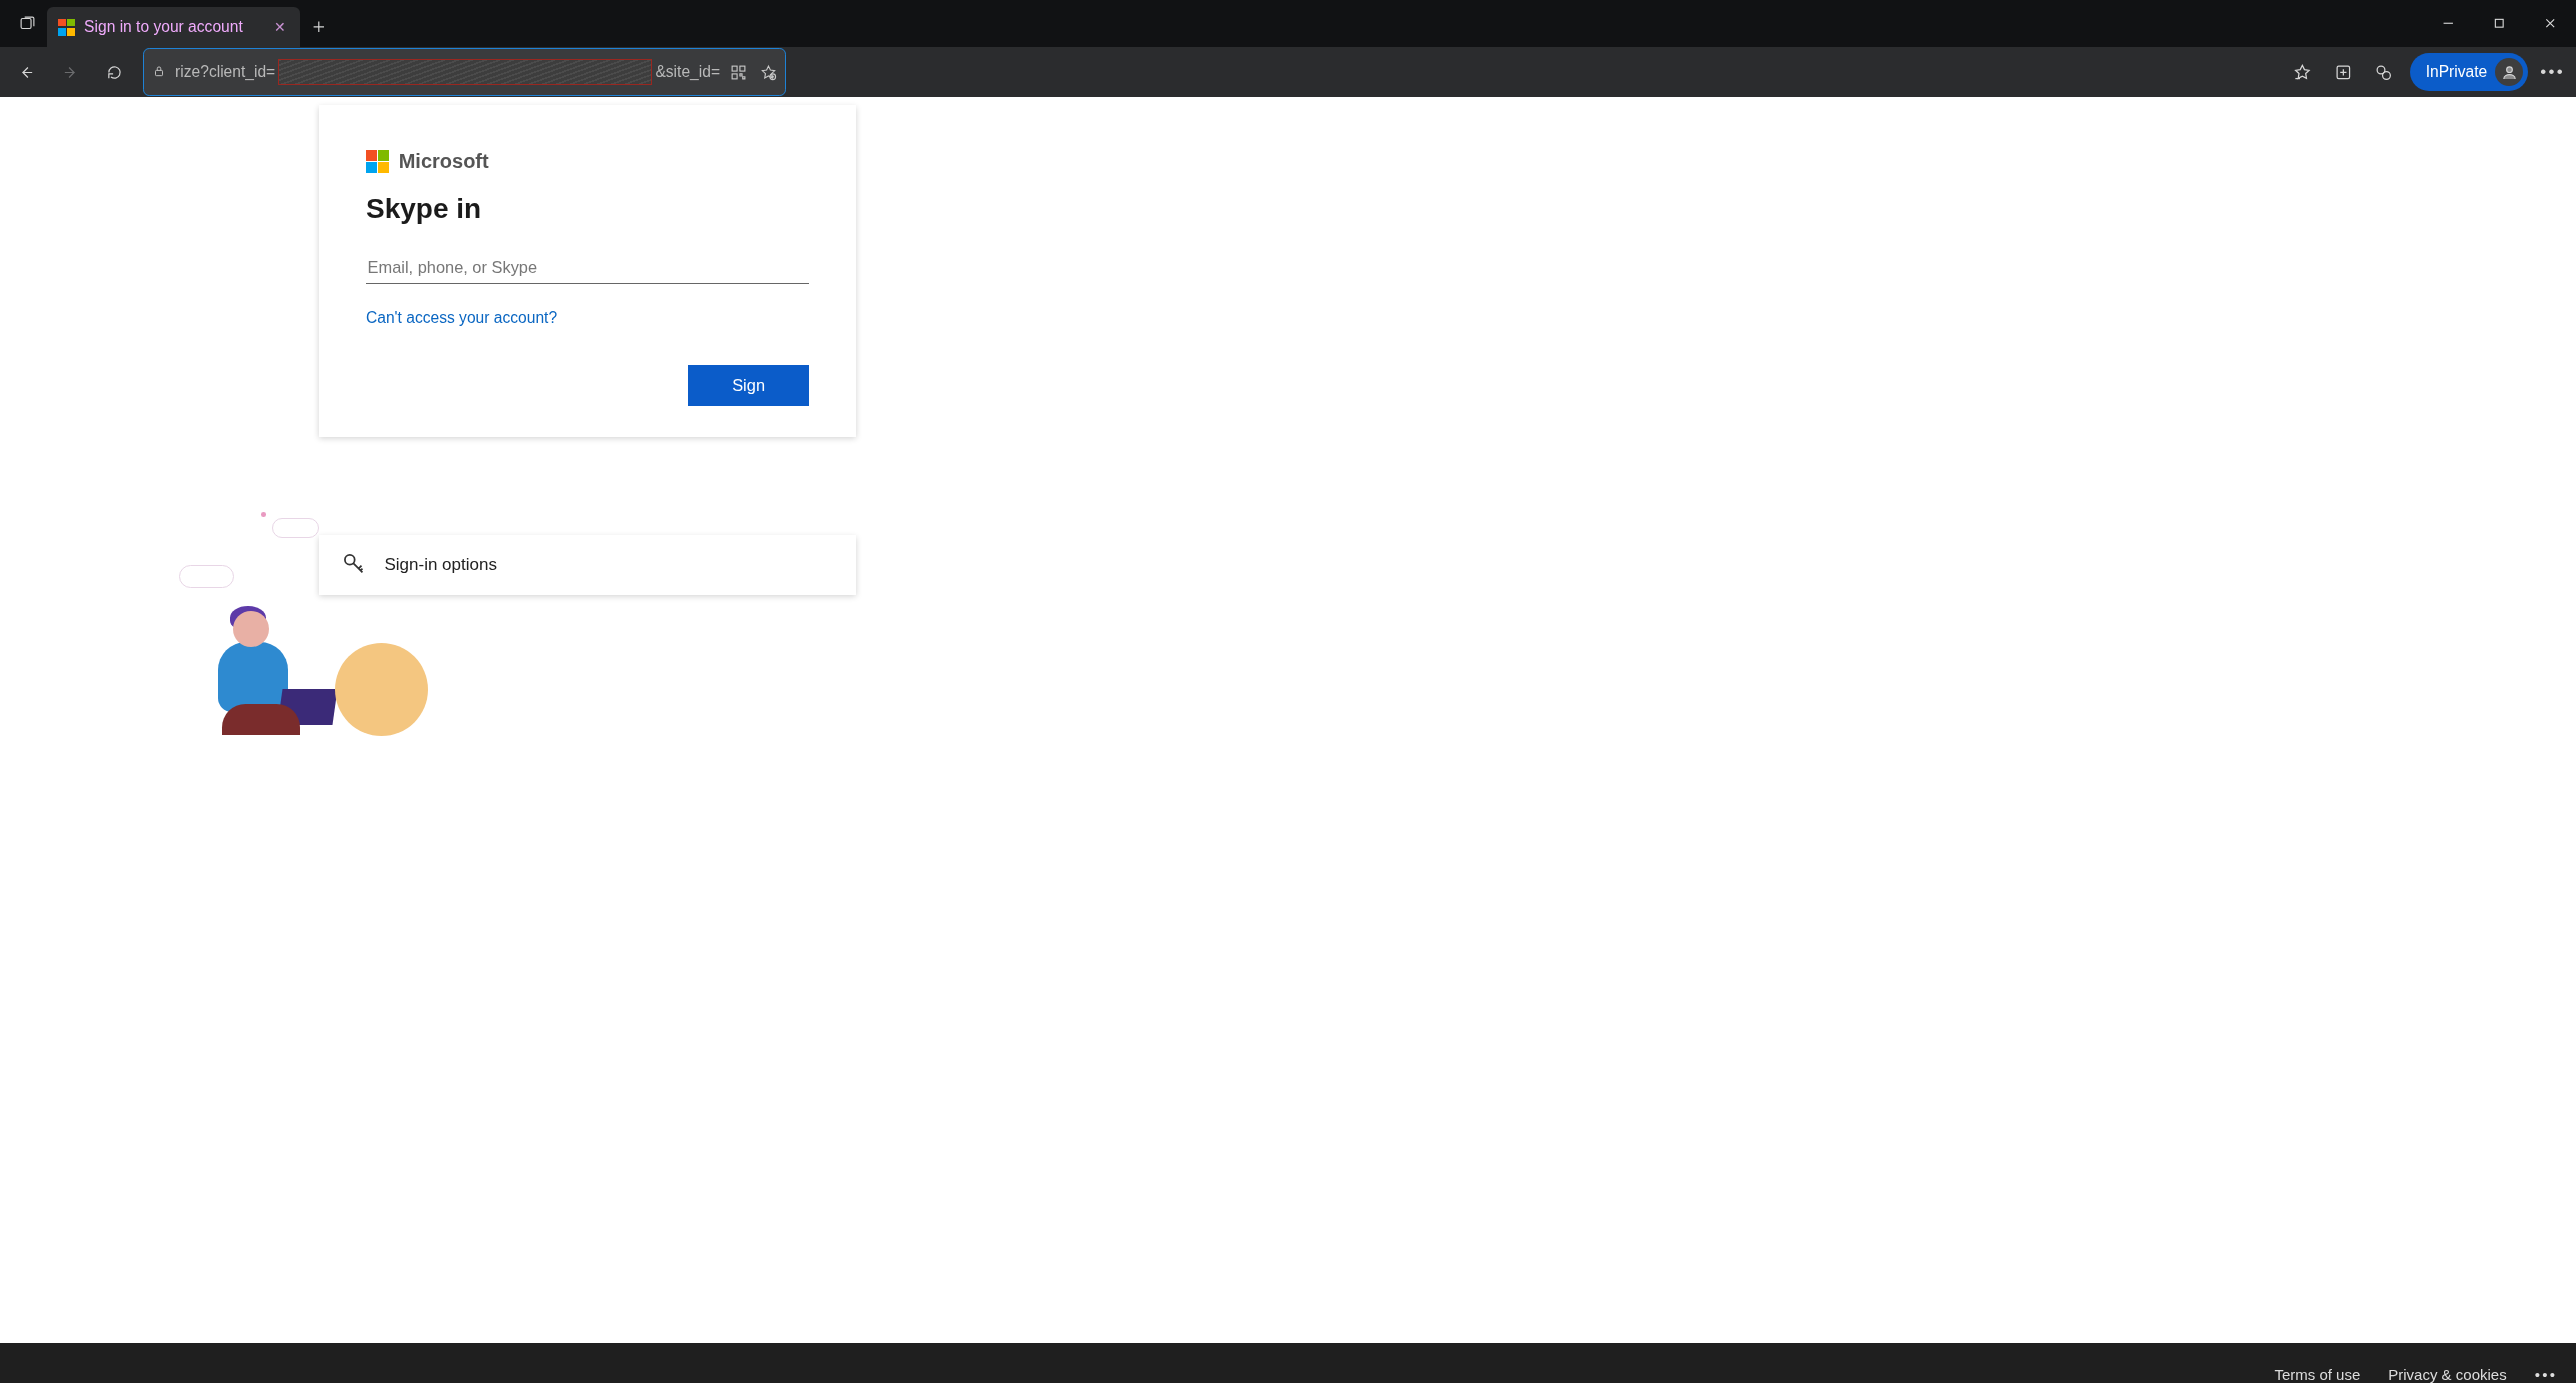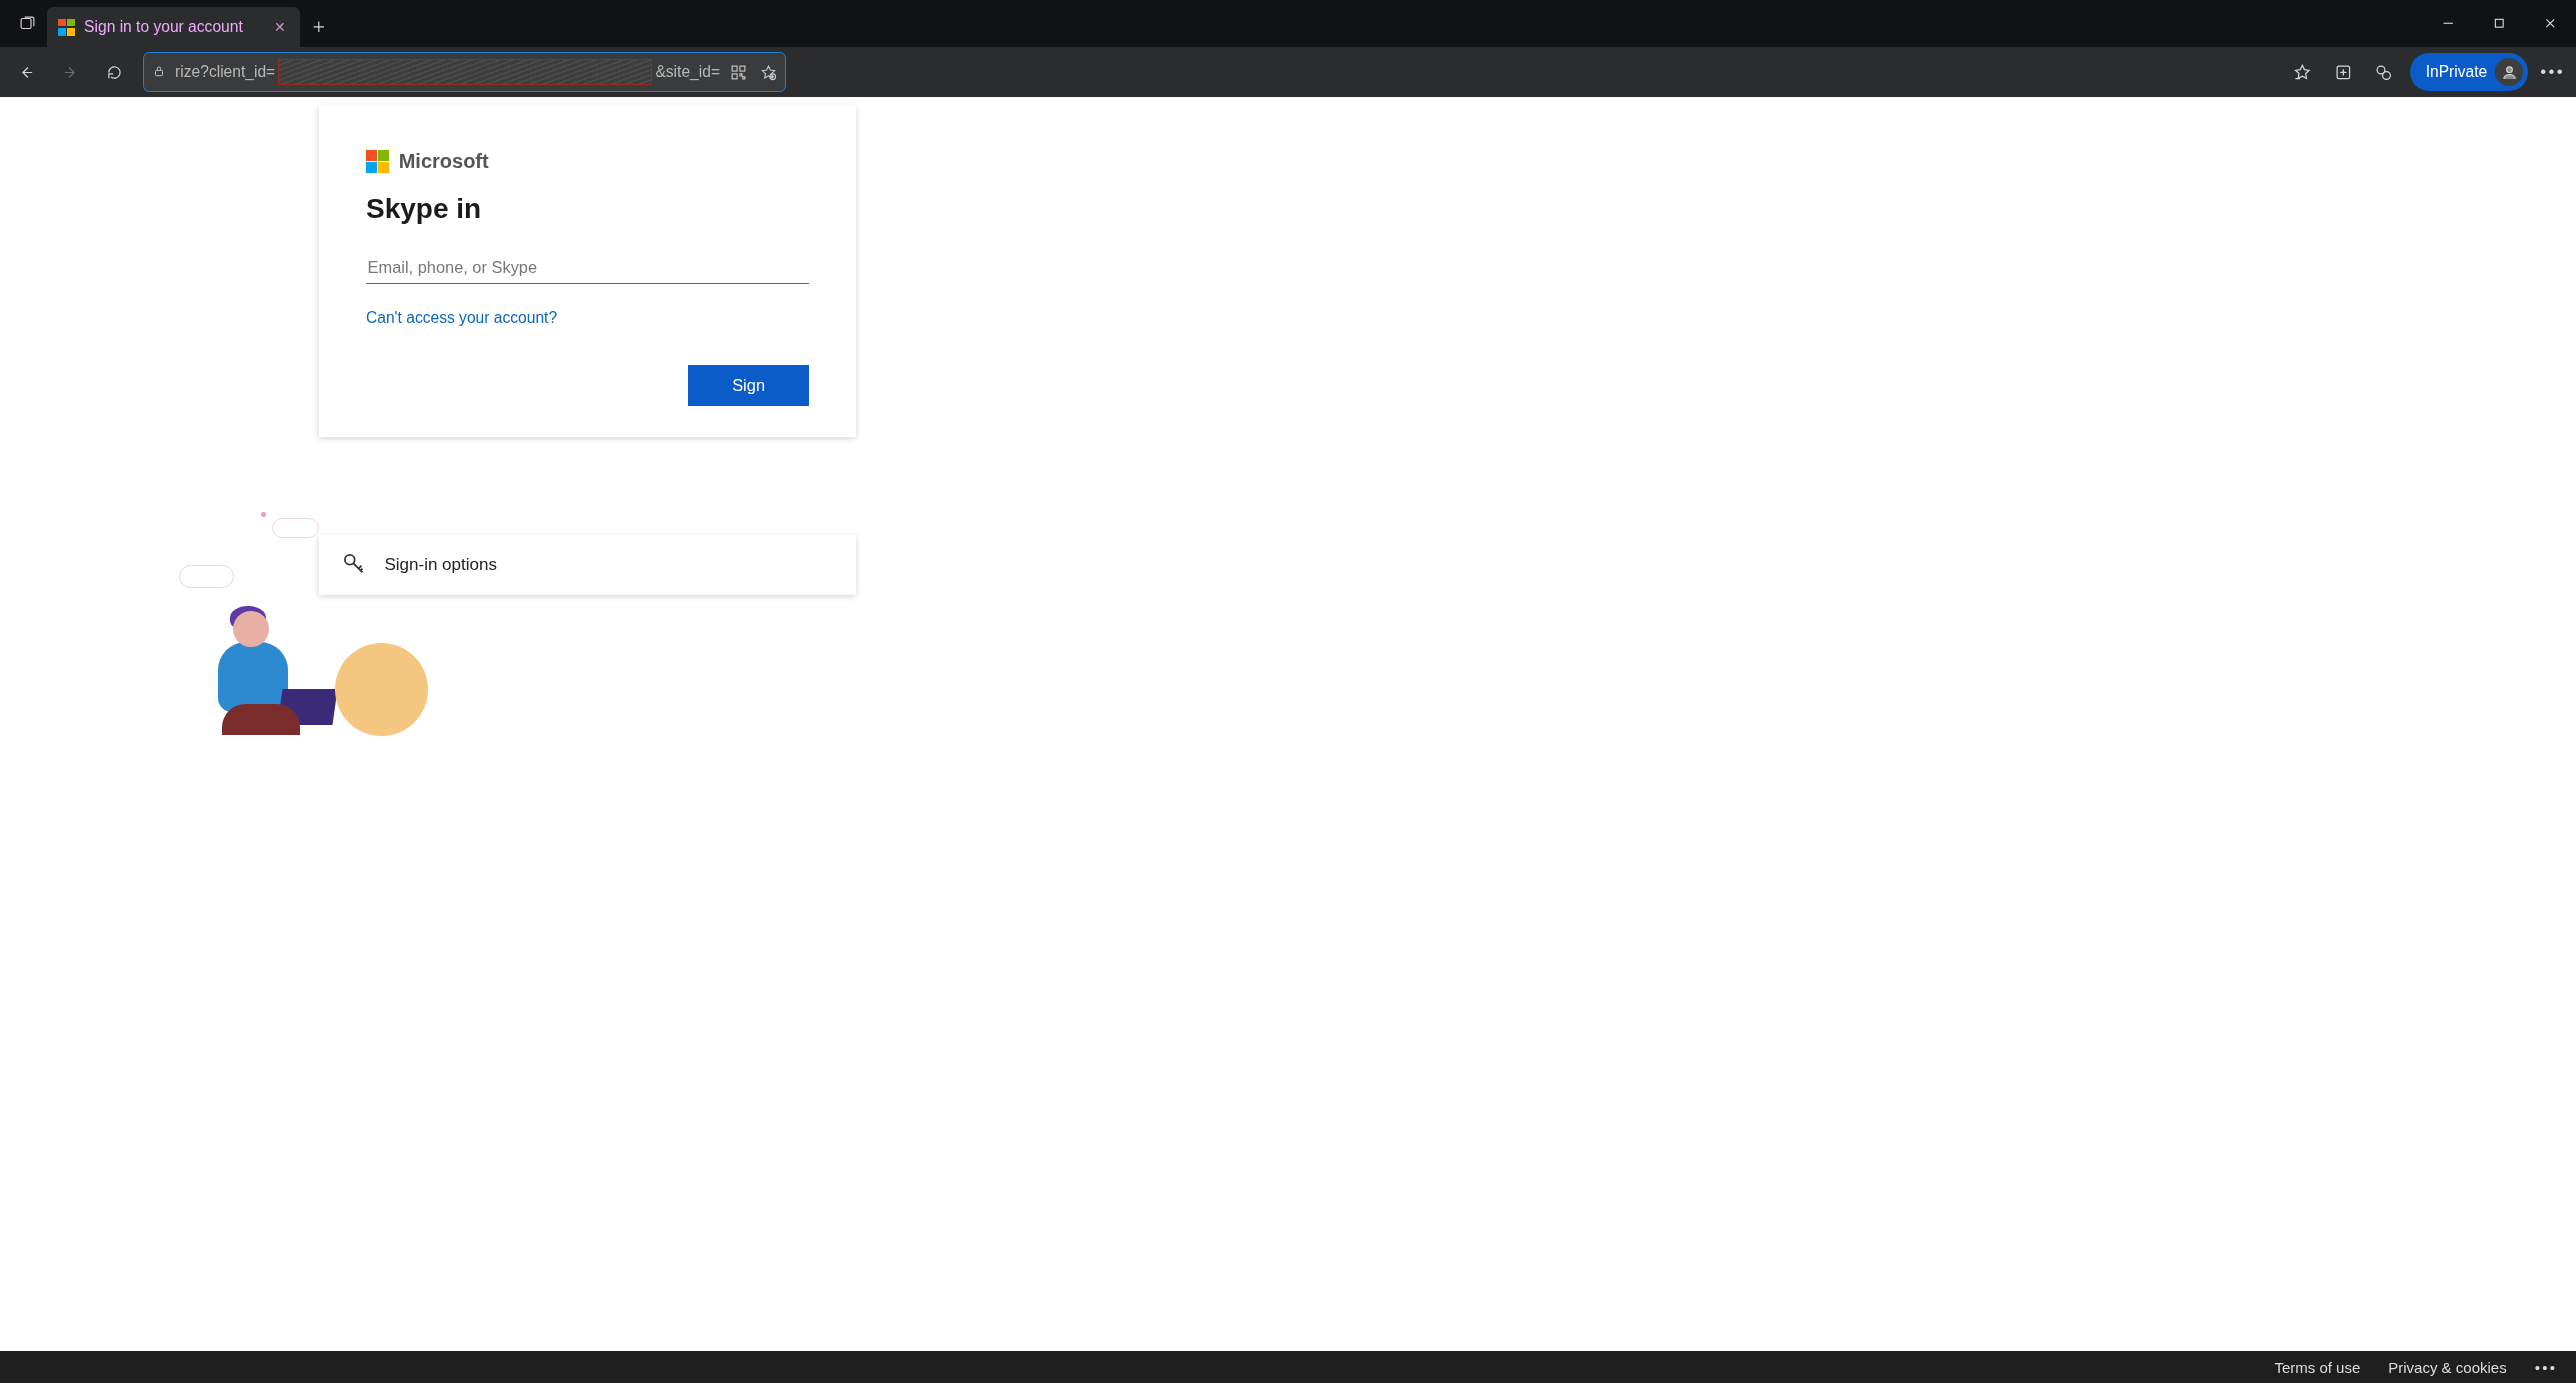--- a/index.html
+++ b/index.html
@@ -47,21 +47,21 @@
     padding: 0 11px;
     gap: 14px;
     color:#d7d7d7;
   }
   .tb-btn { width:30px; height:30px; display:flex; align-items:center; justify-content:center; border-radius:4.7px; }
   .tb-btn svg { width:17px; height:17px; stroke:#d7d7d7; fill:none; stroke-width:1.7; }
   .tb-btn.disabled svg { stroke:#6b6c6e; }
 
   .addressbar {
     flex: 0 0 631px;
-    height: 40px;
+    height: 48px;
     border: 1.6px solid #1e82d6;
     border-radius: 6.2px;
     background: #3a3b3d;
     display:flex; align-items:center;
     padding: 0 7.8px;
     gap: 9.3px;
     color:#b9b9b9;
     position: relative;
   }
   .addressbar .lock svg { width:14px; height:14px; stroke:#c8c8c8; fill:none; stroke-width:1.6;}
@@ -149,25 +149,25 @@
   .person{ position:absolute; left:23.4px; top:93px; width:125px; height:125px;}
   .head{ position:absolute; left:31px; top:0; width:36px; height:36px; background:#e8b0a5; border-radius:50%;}
   .hair{ position:absolute; left:28px; top:-4.7px; width:36px; height:23.4px; background:#5d3aa8; border-radius:50% 50% 40% 40%;}
   .body{ position:absolute; left:15.6px; top:31px; width:70px; height:70px; background:#2e8ad0; border-radius:40% 40% 20% 20%;}
   .laptop{ position:absolute; left:78px; top:78px; width:55px; height:36px; background:#3b2a78; transform:skewX(-8deg);}
   .pant{ position:absolute; left:20px; top:93px; width:78px; height:31px; background:#7a2c2c; border-radius:23.4px 23.4px 0 0;}
   .circle-bg{ position:absolute; left:156px; bottom:-47px; width:93px; height:93px; background:#f4c680; border-radius:50%;}
 
   
   .footer {
-    height: 32px;
+    height: 40px;
     background:#1f1f1f;
     color:#ddd;
     display:flex;
-    align-items:center;
+    align-items:flex-end;
     justify-content:flex-end;
     gap:28px;
     padding: 0 18.7px;
     font-size:15px;
   }
   .footer .fdots{ letter-spacing:2.3px; }
 </style>
 </head>
 <body>
 

